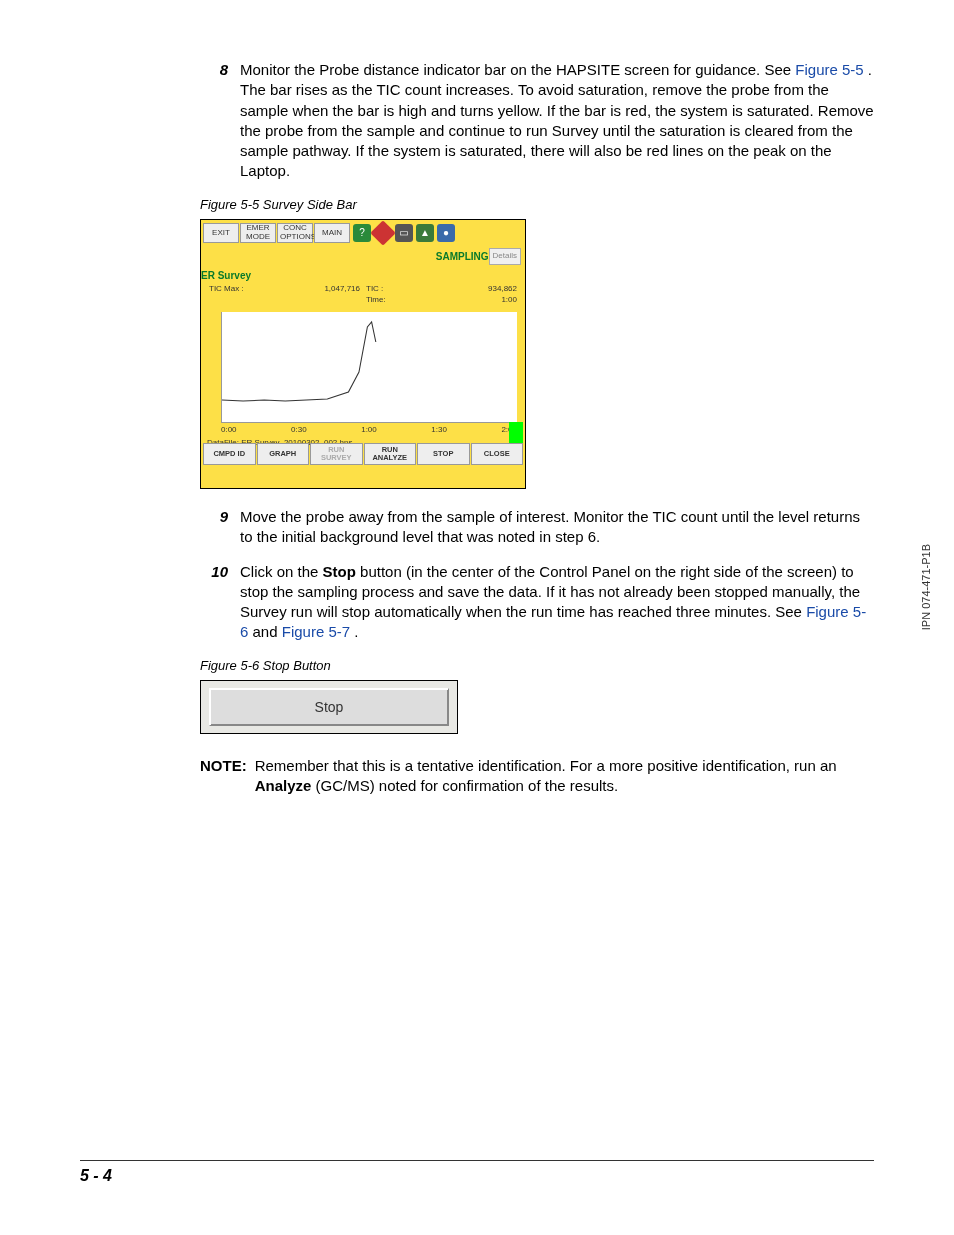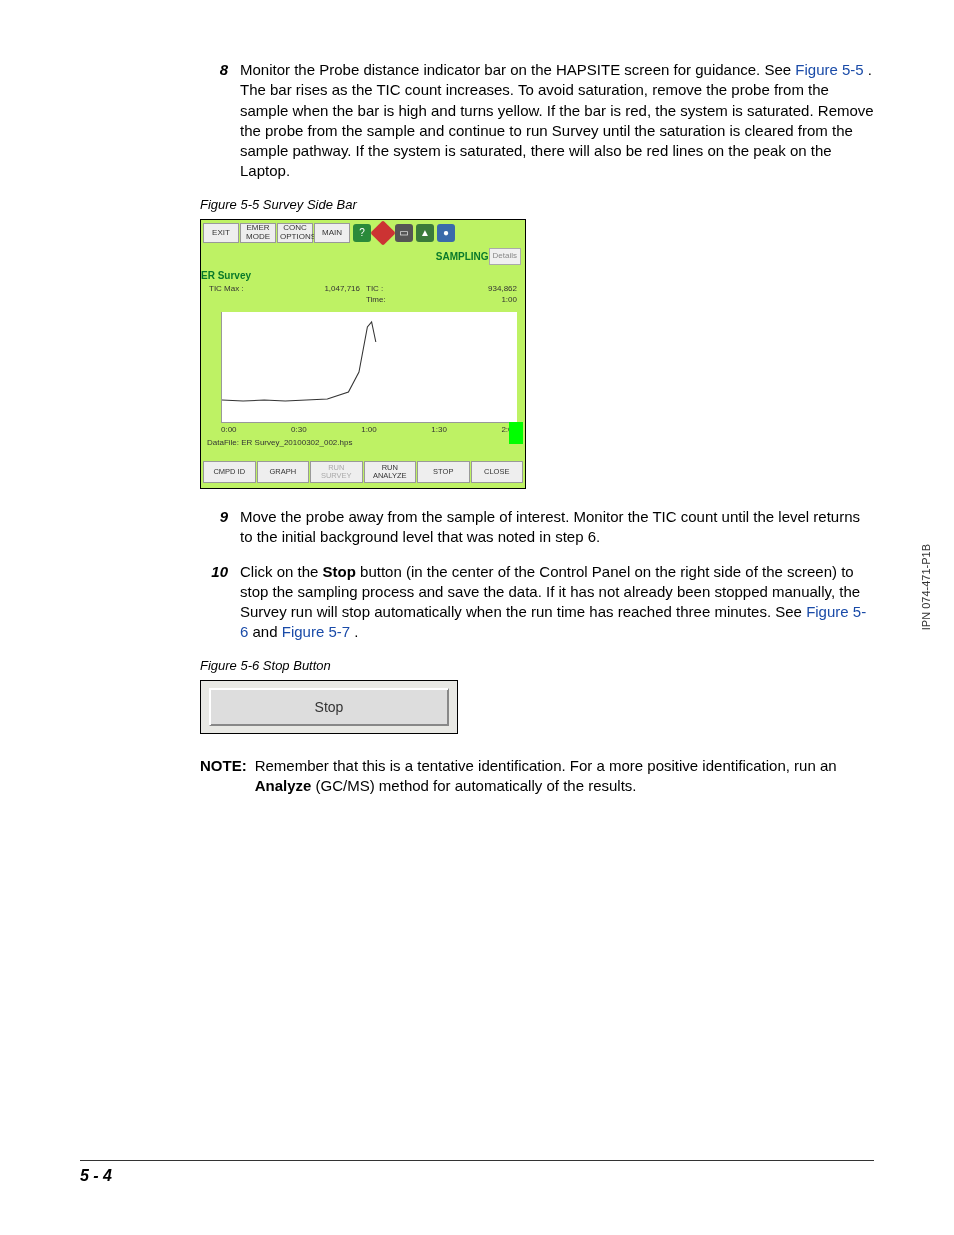--- a/index.html
+++ b/index.html
@@ -72,21 +72,21 @@
   }
   .figure-caption {
     font-style: italic;
     font-size: 13px;
     margin: 10px 0 6px 0;
   }
   .figure-box-1 {
     border: 1px solid #000;
     width: 326px;
     height: 270px;
-    background: #bef264;
+    background: #fde047;
     position: relative;
     font-size: 9px;
     color: #333;
     box-sizing: border-box;
   }
   .fb1-toolbar {
     display: flex;
     gap: 1px;
     padding: 3px 2px;
     align-items: center;
@@ -171,21 +171,21 @@
     bottom:44px;
     width:14px;
     height:22px;
     background:#0f0;
   }
   .fb1-bottom {
     display:flex;
     gap:1px;
     padding:3px 2px;
     position:absolute;
-    bottom:2px; left:0; right:0;
+    bottom:20px; left:0; right:0;font-weight:bold;
   }
   .bb-btn {
     border:1px solid #999;
     background:#eee;
     font-size:7.5px;
     text-align:center;
     flex:1;
     padding:3px 1px;
     line-height:1.1;
     height:22px;
@@ -342,21 +342,21 @@
 
     <div class="figure-box-2">
       <div class="stop-btn-inner">Stop</div>
     </div>
 
     <div class="note-row">
       <div class="note-label">NOTE:</div>
       <div>
         <span>Remember that this is a tentative identification. For a more positive identification, run an </span>
         <b>Analyze</b>
-        <span> (GC/MS) method for automatically of the results.</span>
+        <span> (GC/MS) noted for confirmation of the results.</span>
       </div>
     </div>
 
   </div>
 
   <div class="footer">
     <span>5 - 4</span>
   </div>
 
   <div class="side-text">IPN 074-471-P1B</div>

